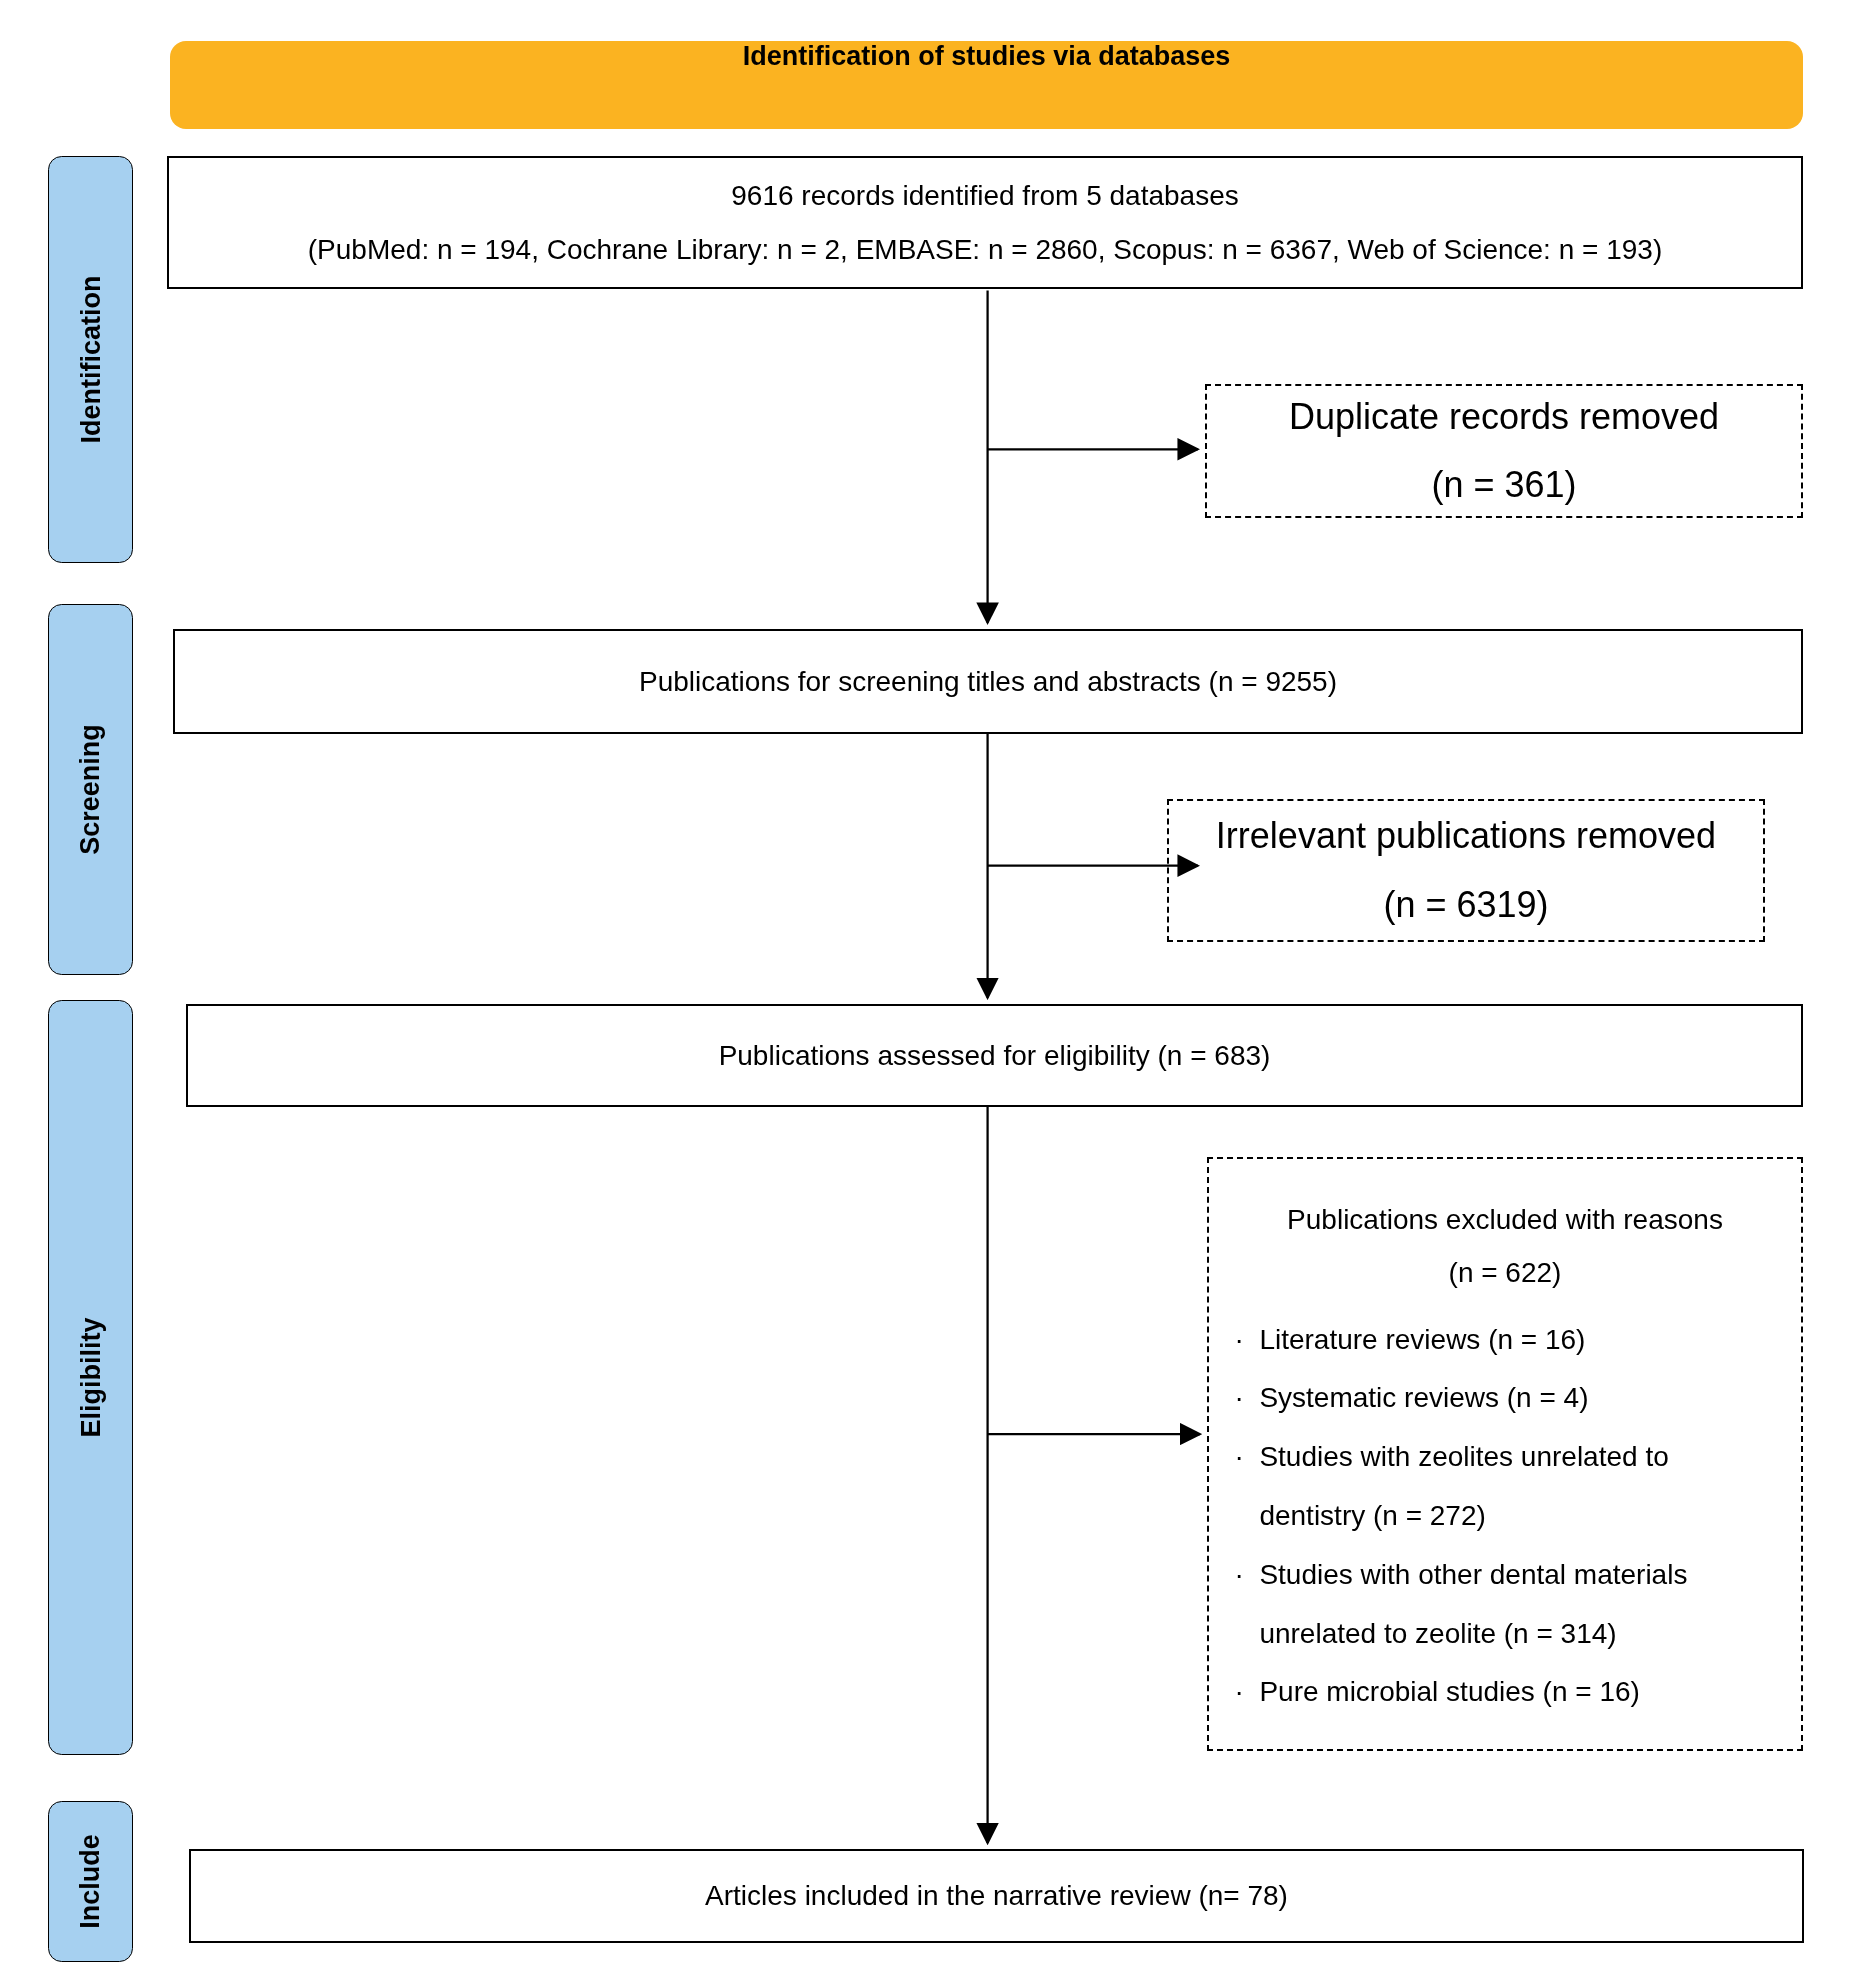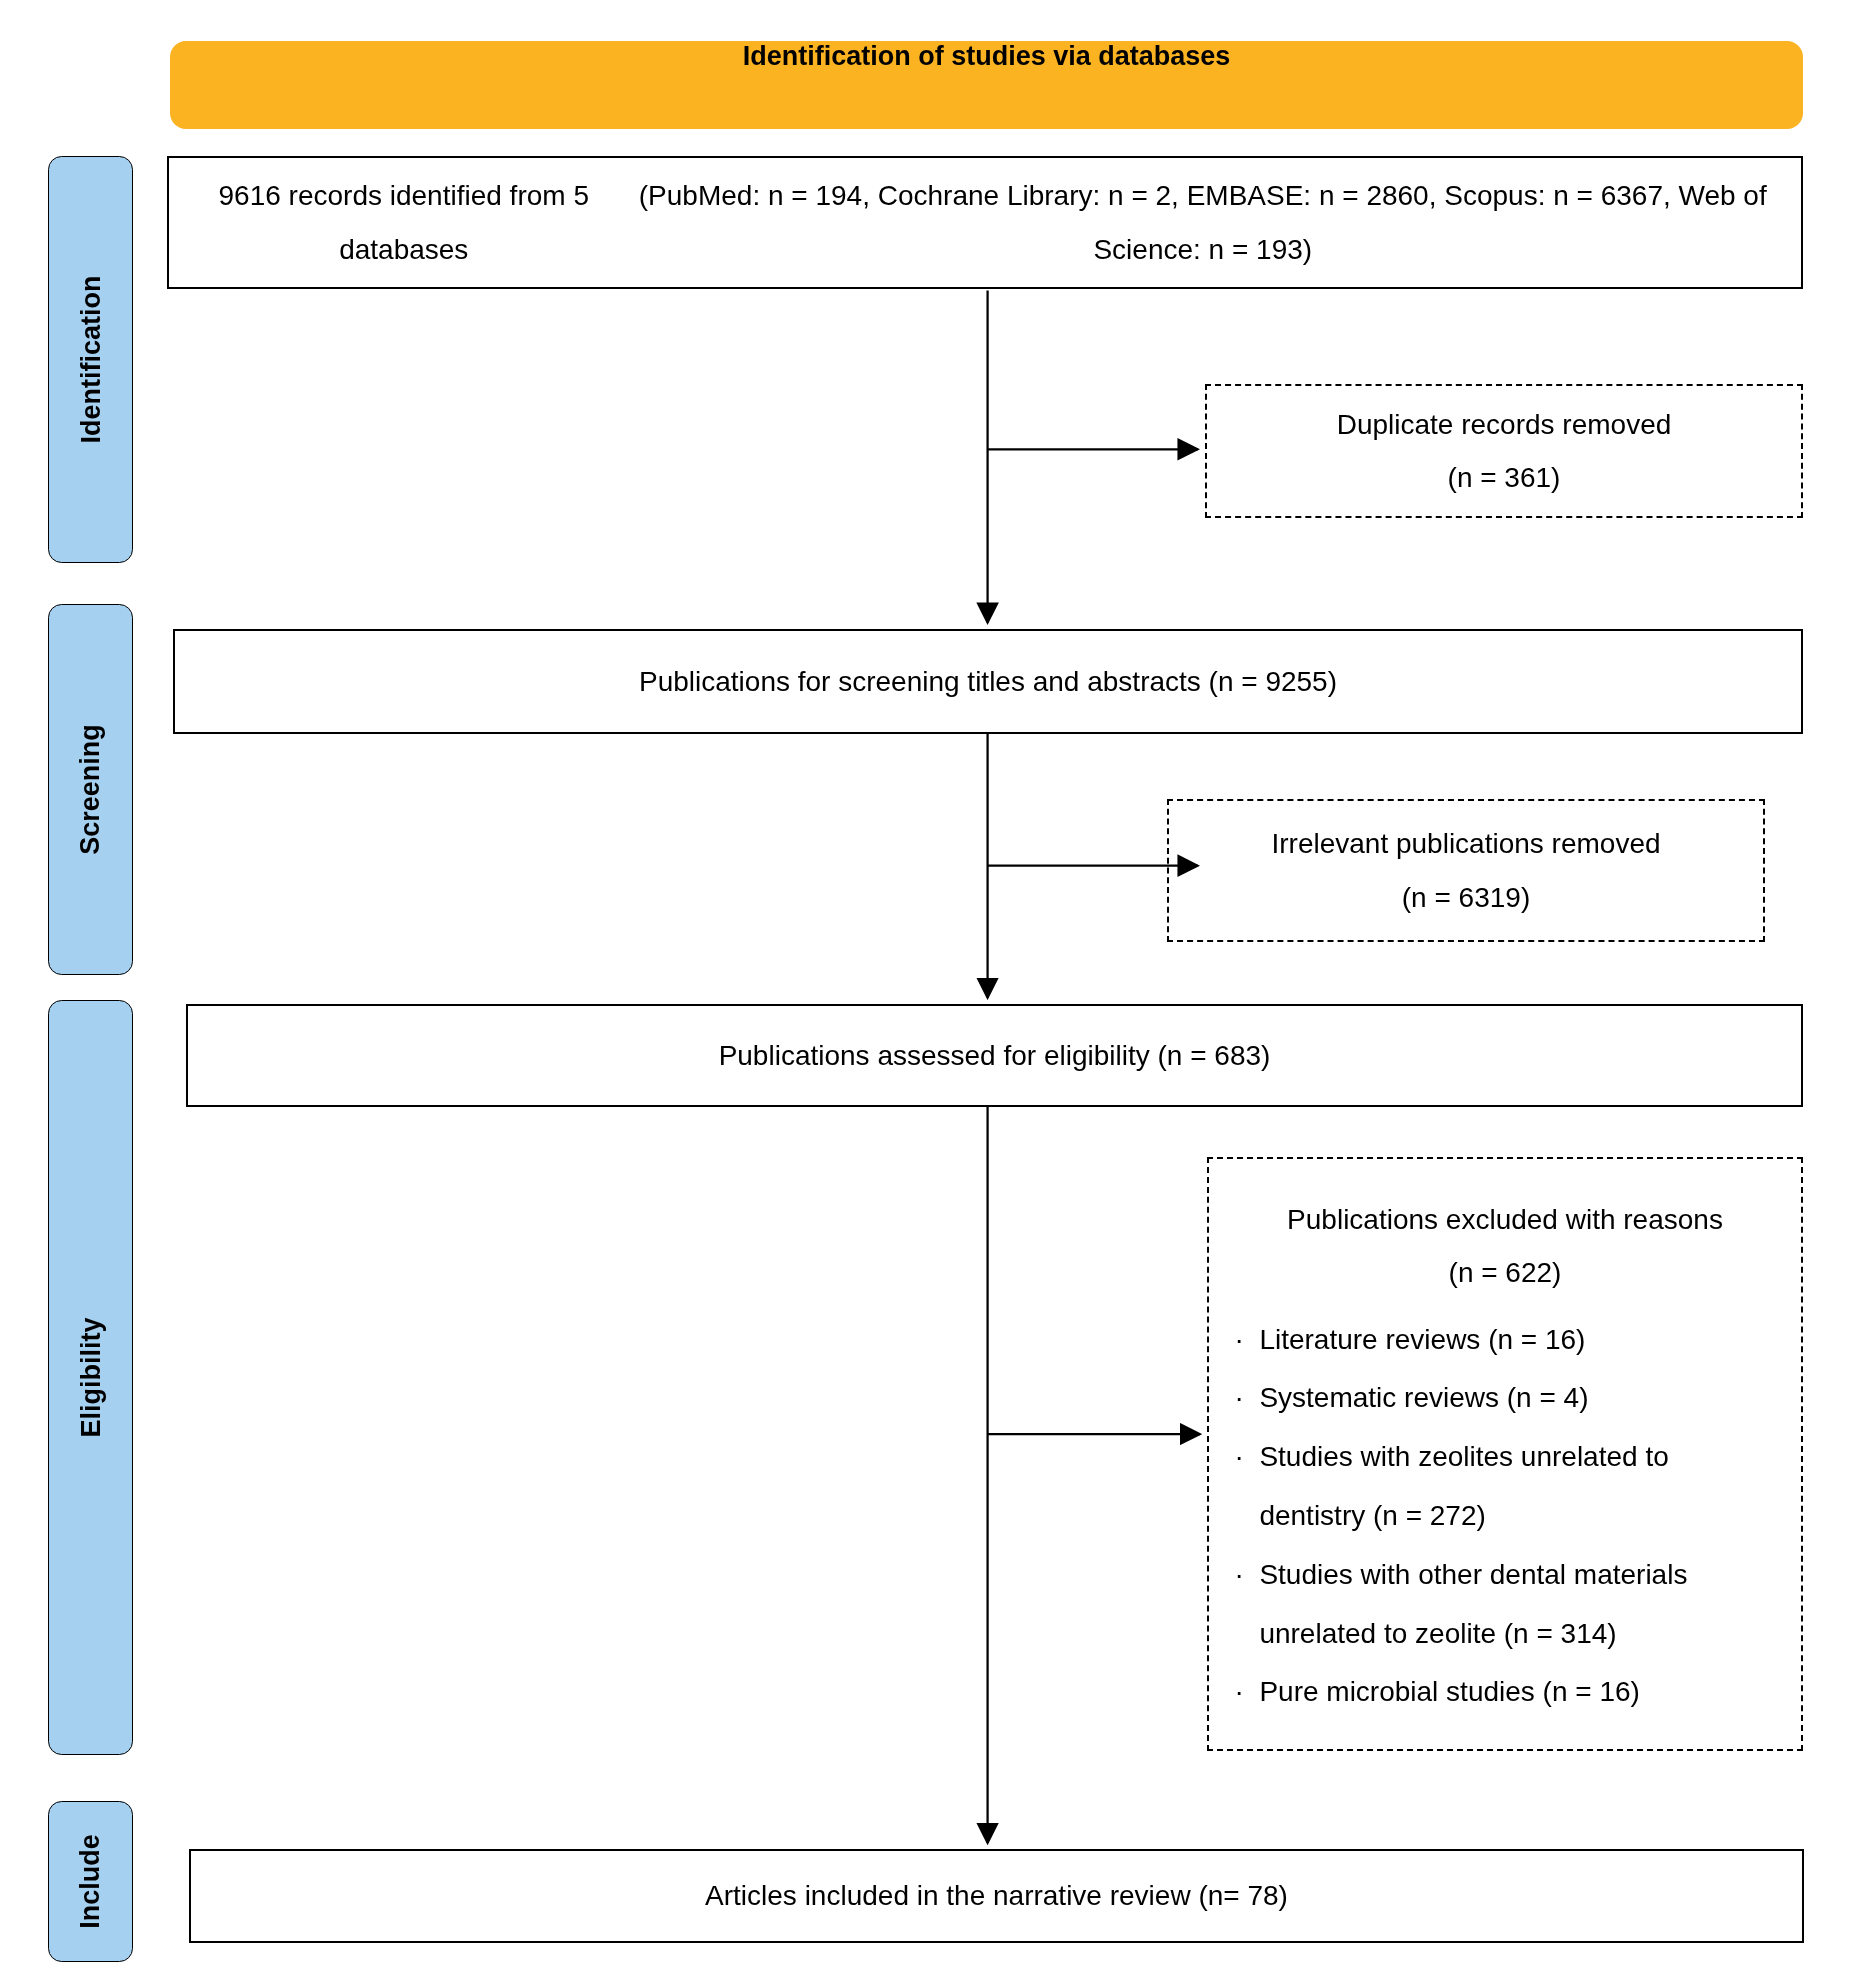--- a/index.html
+++ b/index.html
@@ -38,36 +38,36 @@
   .stage .vtext {
     transform: rotate(-90deg);
     white-space: nowrap;
     font-size: 27px; font-weight: bold; color: #000;
   }
 
   
   .proc {
     background: #fff;
     border: 2.3px solid #000;
-    display: flex; flex-direction: row;
+    display: flex; flex-direction: column;
     align-items: center; justify-content: center;
     text-align: center;
     font-size: 28px; color: #000;
     line-height: 1.9;
     padding: 16px 17px;
   }
 
   
   .side {
     background: #fff;
     border: 2.3px dashed #000;
     display: flex; flex-direction: column;
     align-items: center; justify-content: center;
     text-align: center;
-    font-size: 28px; color: #000;
+    font-size: 36px; color: #000;
     line-height: 1.9;
     padding: 0 17px;
   }
 
   
   .excl {
     background: #fff;
     border: 2.3px dashed #000;
     font-size: 28px; color: #000;
     padding: 34px 25.4px 17px 25.4px;

